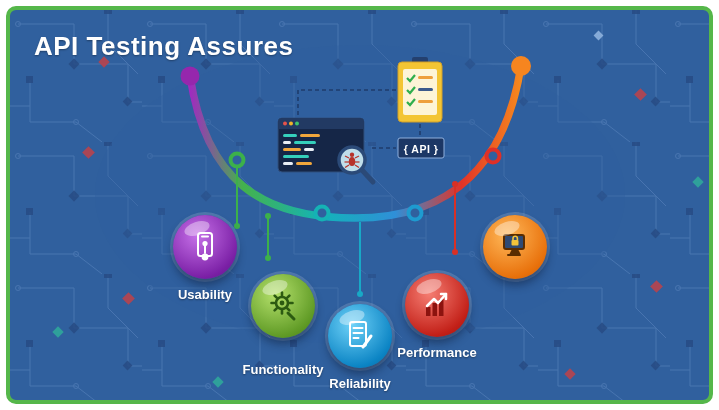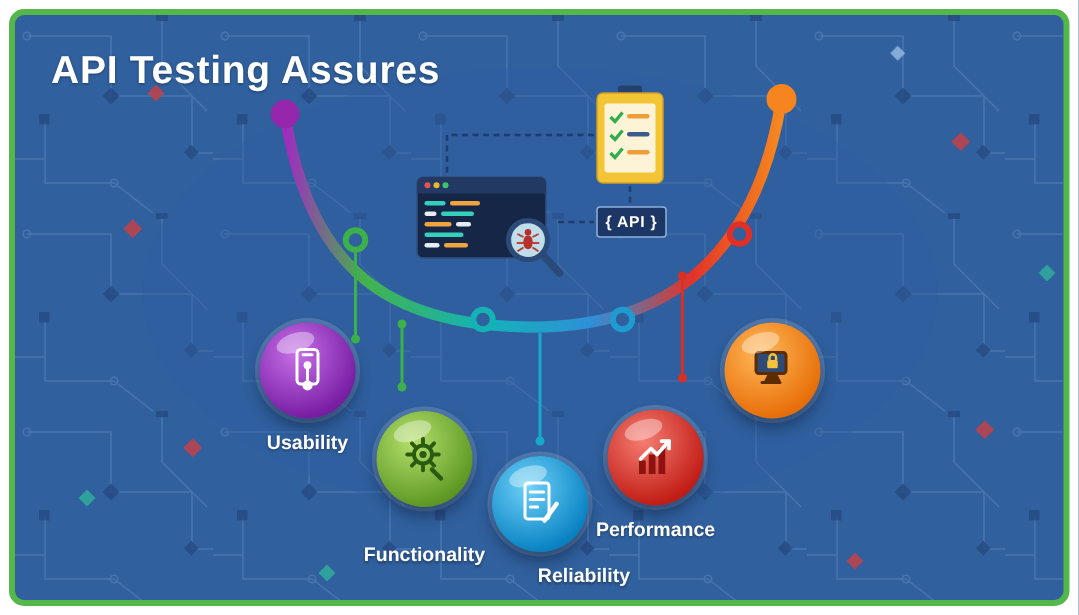--- a/index.html
+++ b/index.html
@@ -218,21 +218,21 @@
       <svg width="36" height="36" viewBox="0 0 36 36">
         <g stroke="#ffffff" fill="none" stroke-width="2" stroke-linecap="round">
           <rect x="8" y="4" width="16" height="24" rx="2"></rect>
           <path d="M11.5 10 h9"></path>
           <path d="M11.5 15 h9"></path>
           <path d="M11.5 20 h5"></path>
         </g>
         <path d="M21 29 L29 18" stroke="#ffffff" stroke-width="3" stroke-linecap="round"></path>
       </svg>
     </div>
-    <div class="item-label" style="left:290px; top:366px;text-align:right;">Reliability</div>
+    <div class="item-label" style="left:290px; top:366px;">Reliability</div>
 
     <div class="item-circle c-performance" style="left:395px; top:263px;">
       <svg width="36" height="36" viewBox="0 0 36 36">
         <g fill="#8c130f">
           <rect x="7" y="20" width="4.5" height="9"></rect>
           <rect x="13.5" y="16" width="4.5" height="13"></rect>
           <rect x="20" y="12" width="4.5" height="17"></rect>
         </g>
         <path d="M8 19 L15 12 L19 16 L27 7" stroke="#ffffff" stroke-width="2.5" fill="none" stroke-linecap="round" stroke-linejoin="round"></path>
         <path d="M22 7 h5 v5" stroke="#ffffff" stroke-width="2.5" fill="none" stroke-linecap="round" stroke-linejoin="round"></path>

